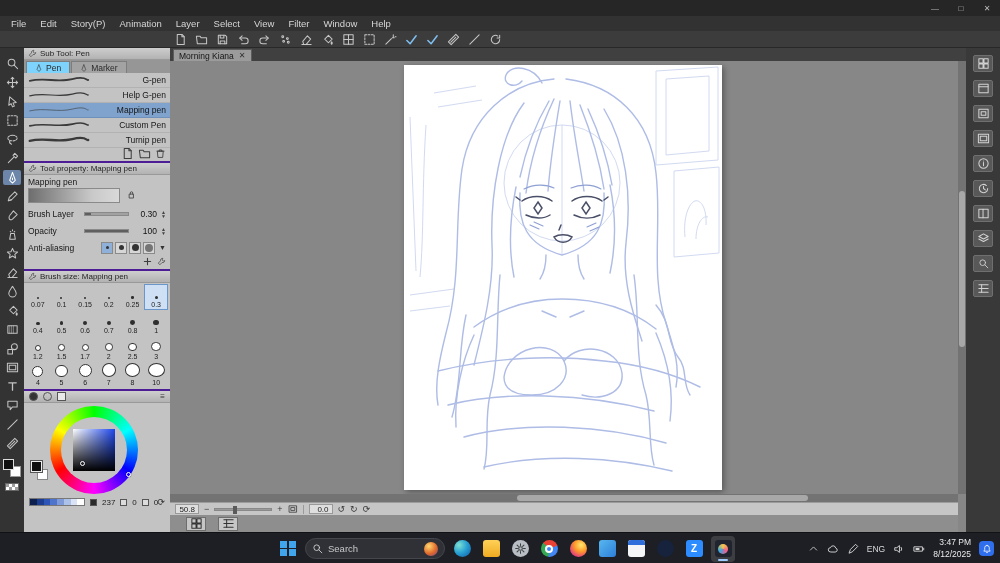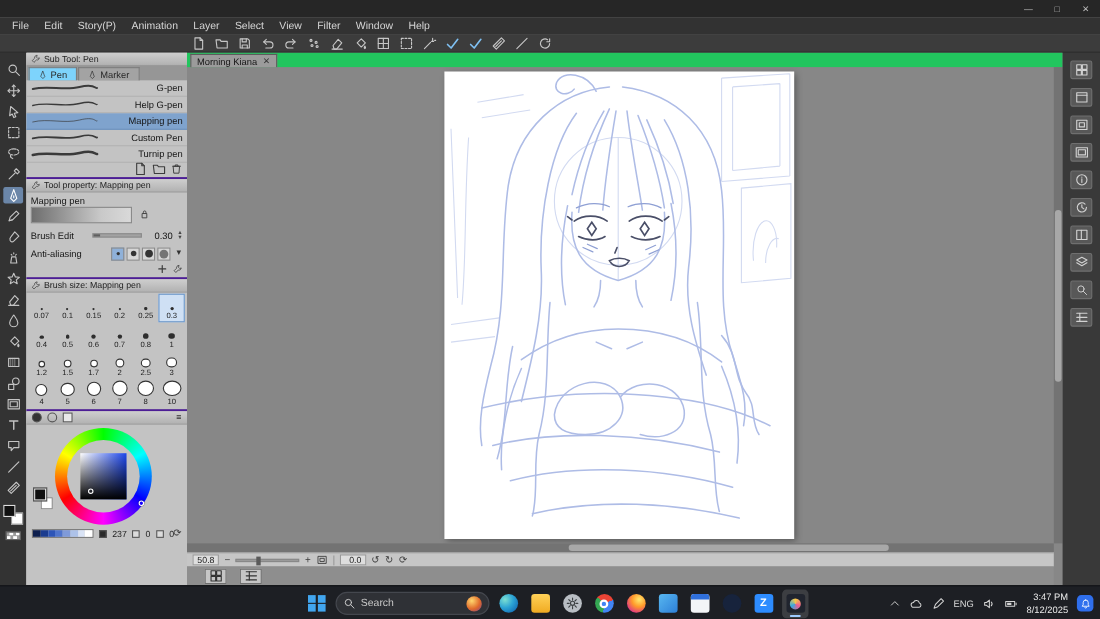--- a/index.html
+++ b/index.html
@@ -76,21 +76,21 @@
 .fg-swatch{position:absolute;left:7px;top:58px;width:11px;height:11px;background:#101010;border:1px solid #eee;outline:1px solid #555;z-index:2}
 .bg-swatch{position:absolute;left:13px;top:66px;width:11px;height:11px;background:#fff;border:1px solid #888}
 .grad-strip{position:absolute;left:5px;bottom:3px;width:56px;height:8px;display:flex;border:1px solid #777}
 .grad-cell{flex:1}
 .readout{position:absolute;left:66px;bottom:2px;display:flex;align-items:center;gap:5px;font-size:8px;color:#1d1d1d}
 .ro-chip{width:7px;height:7px;border:1px solid #555;background:#2a2a2a}
 .ro-chip.lite{background:#dcdcdc}
 .cp-reset{position:absolute;right:5px;bottom:2px;font-size:9px;color:#333}
 
 .canvas-area{position:absolute;left:170px;right:34px;top:0;bottom:0;background:#878787}
-.tabbar{position:absolute;left:0;right:0;top:0;height:13px;background:#22c55e;display:flex;align-items:flex-end;padding-left:3px}
+.tabbar{position:absolute;left:0;right:0;top:0;height:13px;background:#404040;display:flex;align-items:flex-end;padding-left:3px}
 .doc-tab{height:12px;background:#9b9b9b;border:1px solid #5c5c5c;border-bottom:none;display:flex;align-items:center;gap:5px;padding:0 5px;font-size:8.5px;color:#151515}
 .tab-close{color:#333;font-size:8px}
 .viewport{position:absolute;left:0;right:8px;top:13px;bottom:38px;overflow:hidden}
 .canvas{position:absolute;left:234px;top:4px;width:318px;height:425px;background:#fff;box-shadow:2px 2px 6px rgba(0,0,0,.35)}
 .sketch{position:absolute;inset:0;width:100%;height:100%}
 .sk-bg{stroke:#d2daf1;stroke-width:1;fill:none}
 .sk-blue{stroke:#aebce6;stroke-width:1.4;fill:none;stroke-linecap:round}
 .sk-blue2{stroke:#8fa0d4;stroke-width:1.1;fill:none;stroke-linecap:round}
 .sk-dark{stroke:#4a4f68;stroke-width:1.5;fill:none;stroke-linecap:round}
 .vscroll{position:absolute;right:0;top:13px;bottom:38px;width:8px;background:#737373}
@@ -472,25 +472,36 @@
         </div>
         <div class="tp-name">Mapping pen</div>
         <div class="tp-preview-row">
           <div class="tp-preview"></div>
           <span style="color:#444"><svg viewBox="0 0 14 14" width="11" height="11" fill="none" stroke="currentColor" stroke-width="1.1" stroke-linecap="round" stroke-linejoin="round">
                 <path d="M4.5 6.5h5v5h-5z"></path>
                 <path d="M5.5 6.5V5a1.5 1.5 0 0 1 3 0v1.5"></path>
               </svg></span>
         </div>
         <div class="tp-row">
-          <span class="tp-label">Brush Edit</span>
+          <span class="tp-label">Brush Layer</span>
           <span class="tp-track">
               <span class="tp-fill" style="width: 13%;"></span>
             </span>
           <span class="tp-value">0.30</span>
+          <span class="tp-step">
+              <span>▲</span>
+              <span>▼</span>
+            </span>
+        </div>
+        <div class="tp-row">
+          <span class="tp-label">Opacity</span>
+          <span class="tp-track">
+              <span class="tp-fill" style="width: 100%;"></span>
+            </span>
+          <span class="tp-value">100</span>
           <span class="tp-step">
               <span>▲</span>
               <span>▼</span>
             </span>
         </div>
         <div class="tp-row">
           <span class="tp-label">Anti-aliasing</span>
           <span class="aa-group">
             <span class="aa-btn sel">
                 <span class="aa-dot" style="width:3px;height:3px"></span>

